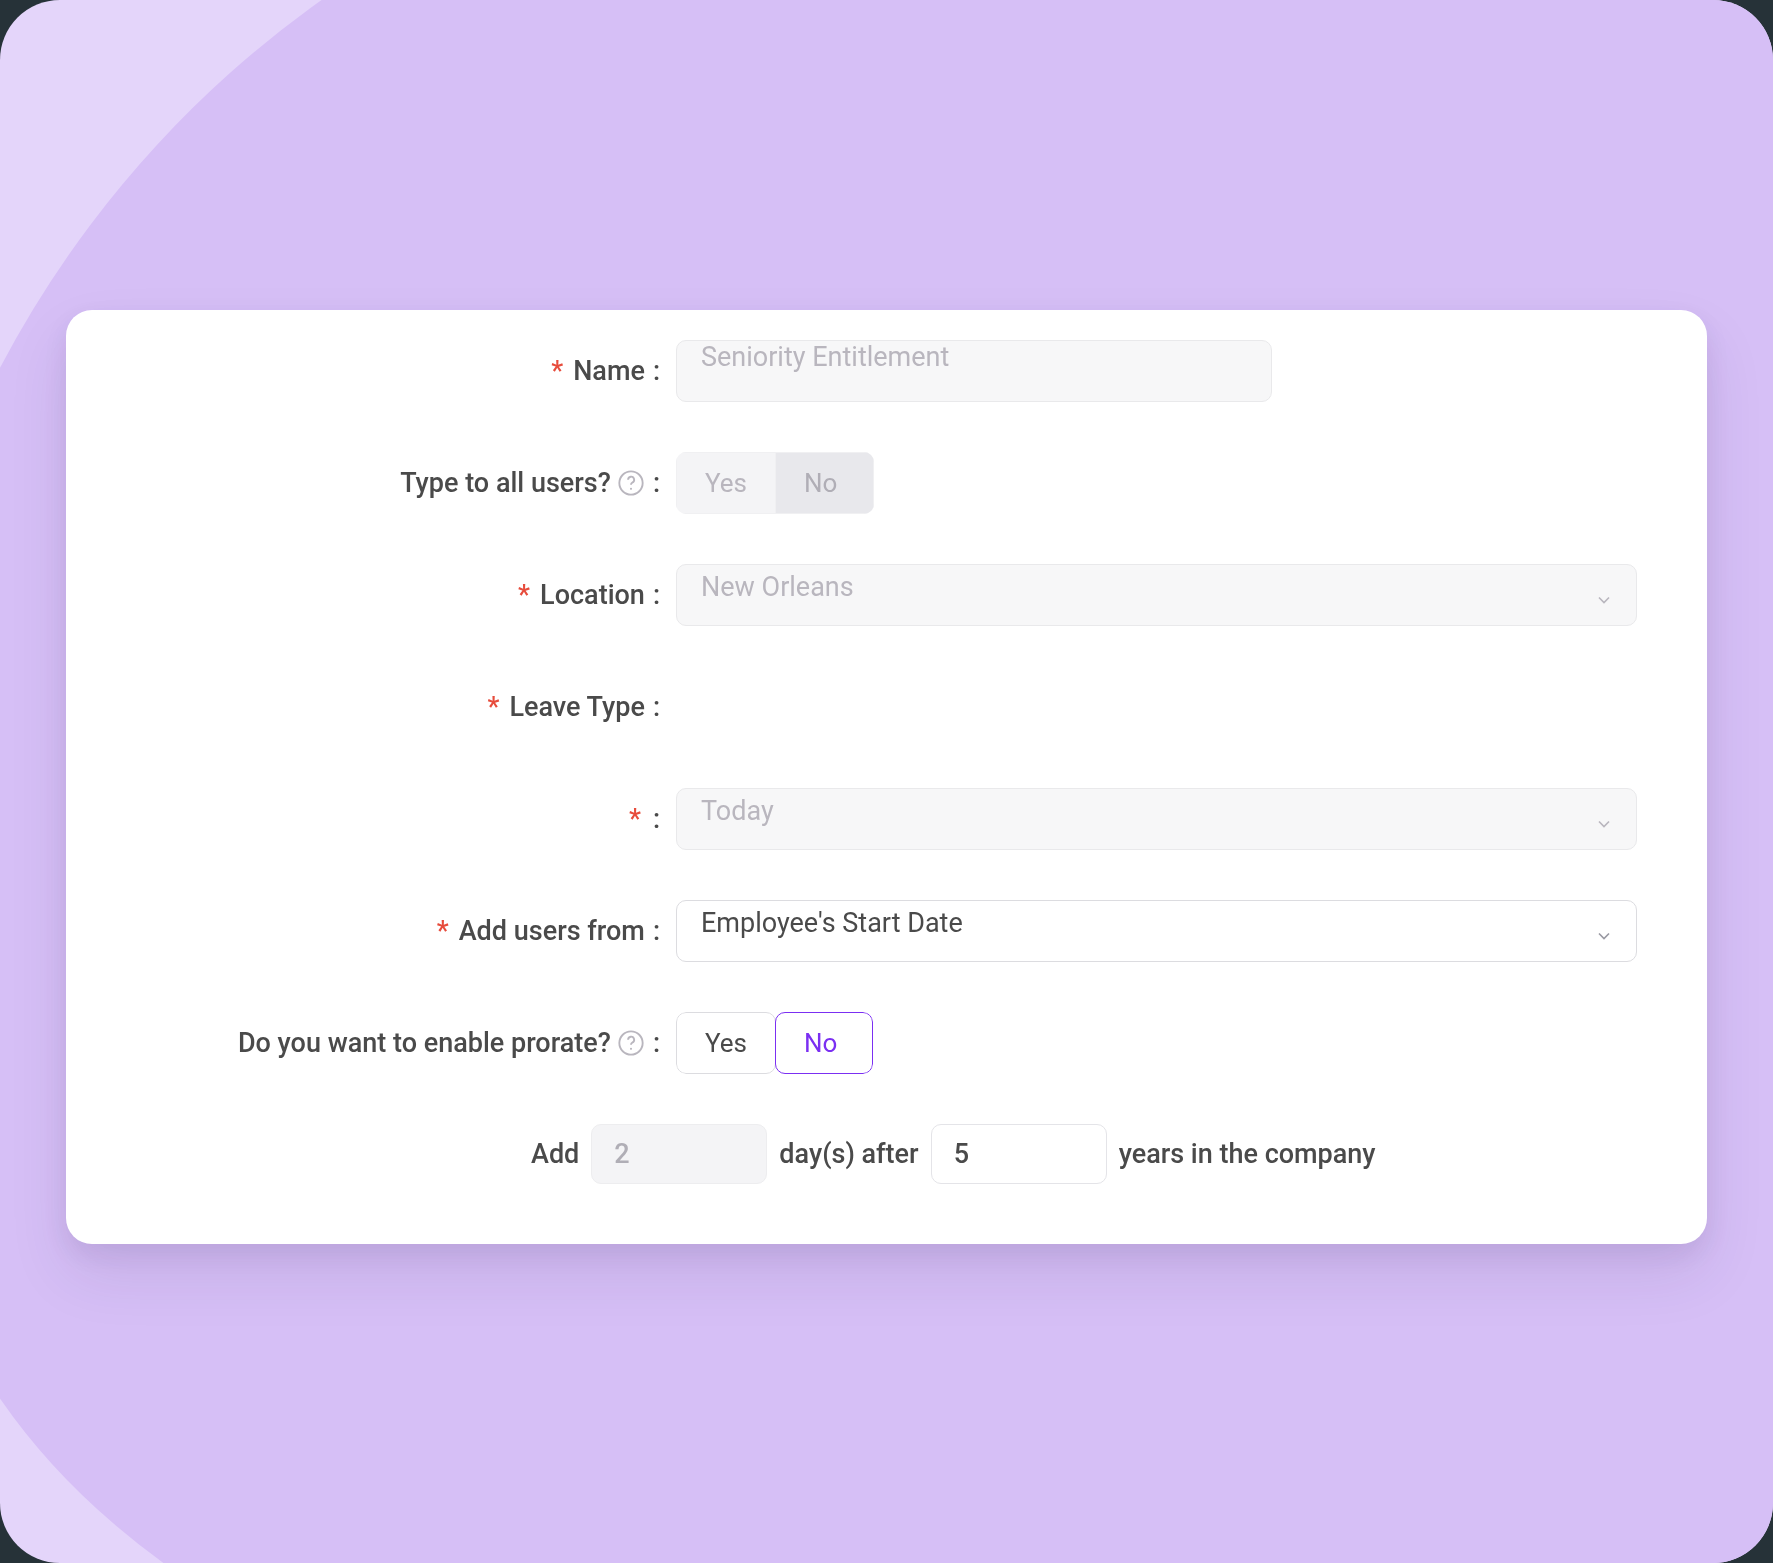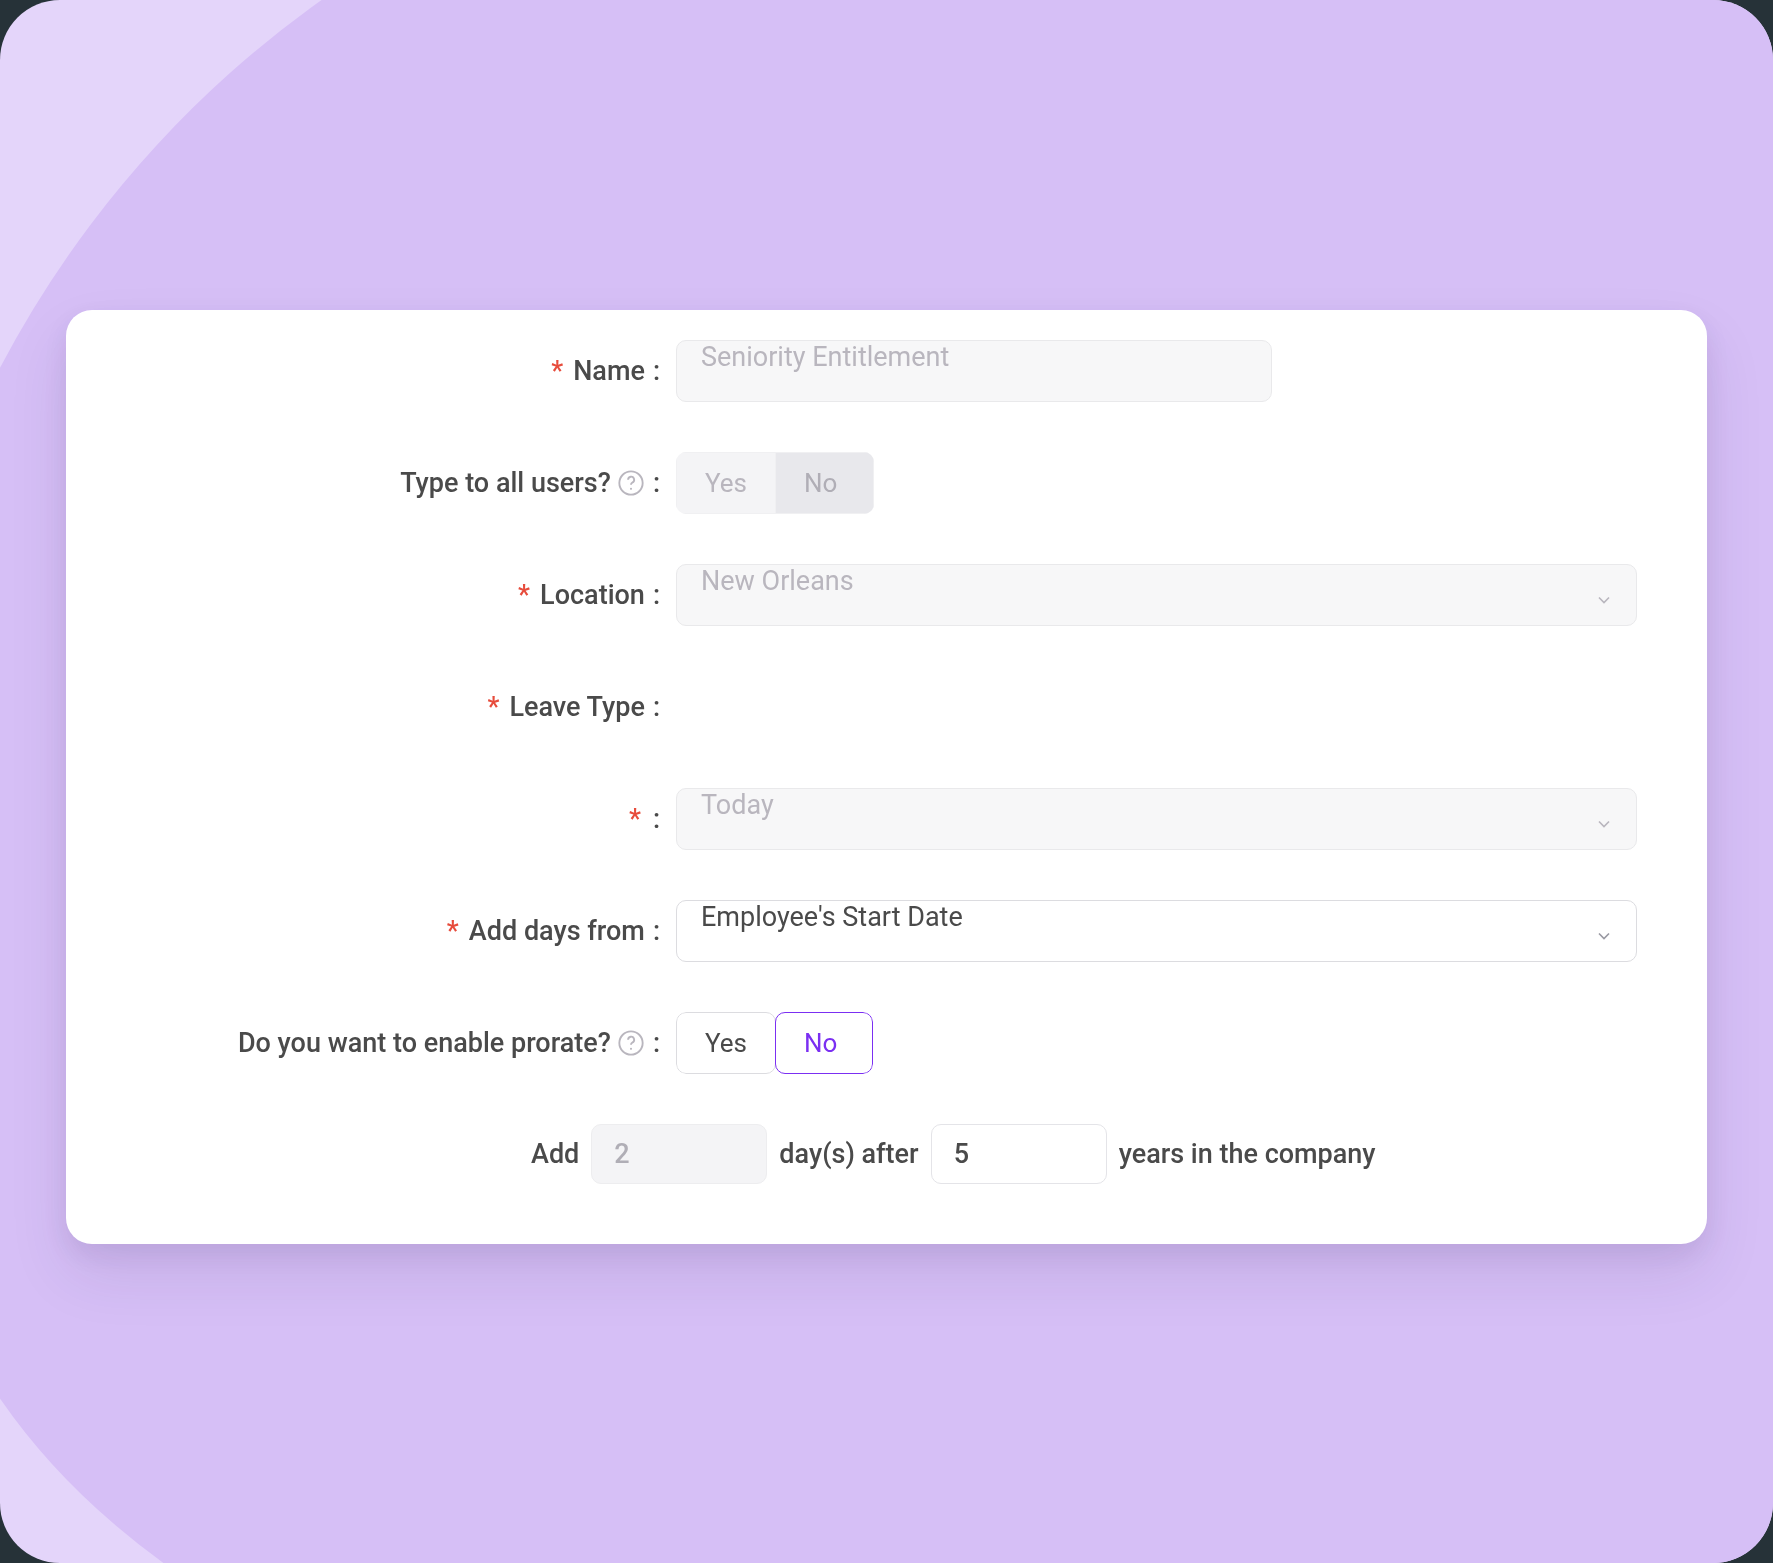--- a/index.html
+++ b/index.html
@@ -90,20 +90,21 @@
     height: 62px;
     width: 1036px;
     max-width: 100%;
     border: 1px solid #e9e9eb;
     background: #f7f7f8;
     border-radius: 10px;
     padding: 0 56px 16px 24px;
     font-size: 27px;
     color: #b9b6be;
     display: flex;
+    align-items: center;
     cursor: pointer;
   }
   .select.active {
     background: #ffffff;
     color: #4a4a4a;
     border-color: #dcdce0;
   }
   .chev {
     position: absolute;
     right: 22px;
@@ -270,21 +271,21 @@
                   <path d="M6 9l6 6 6-6"></path>
                 </svg>
             </span>
           </div>
         </div>
       </div>
 
       <div class="row">
         <div class="label-col">
           <span class="req">*</span>
-          <span>Add days from</span>
+          <span>Add users from</span>
           <span class="colon">:</span>
         </div>
         <div class="control-col">
           <div class="select active">
             <span>Employee's Start Date</span>
             <span class="chev">
               <svg viewBox="0 0 24 24" fill="none" stroke="currentColor" stroke-width="2">
                   <path d="M6 9l6 6 6-6"></path>
                 </svg>
             </span>

